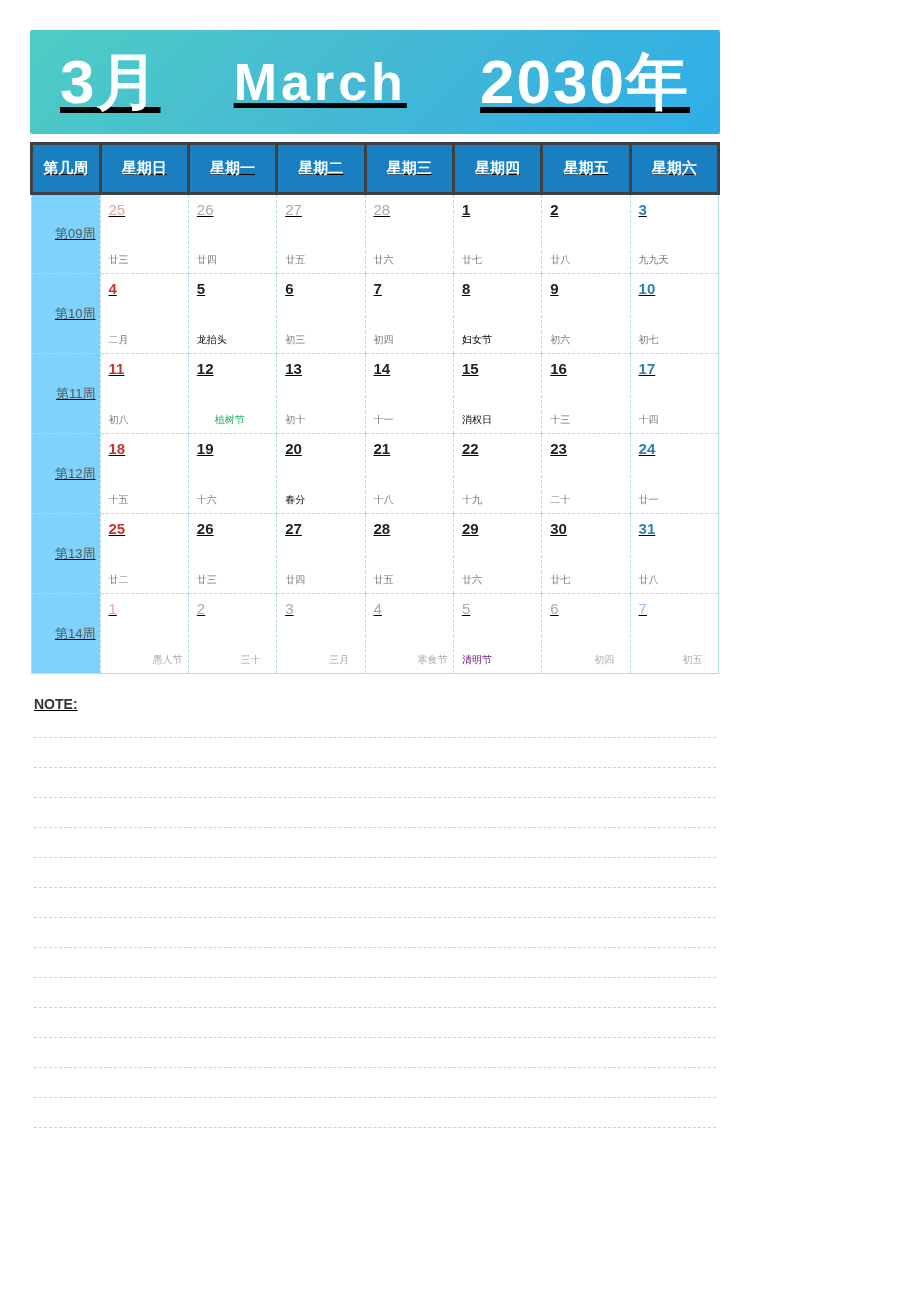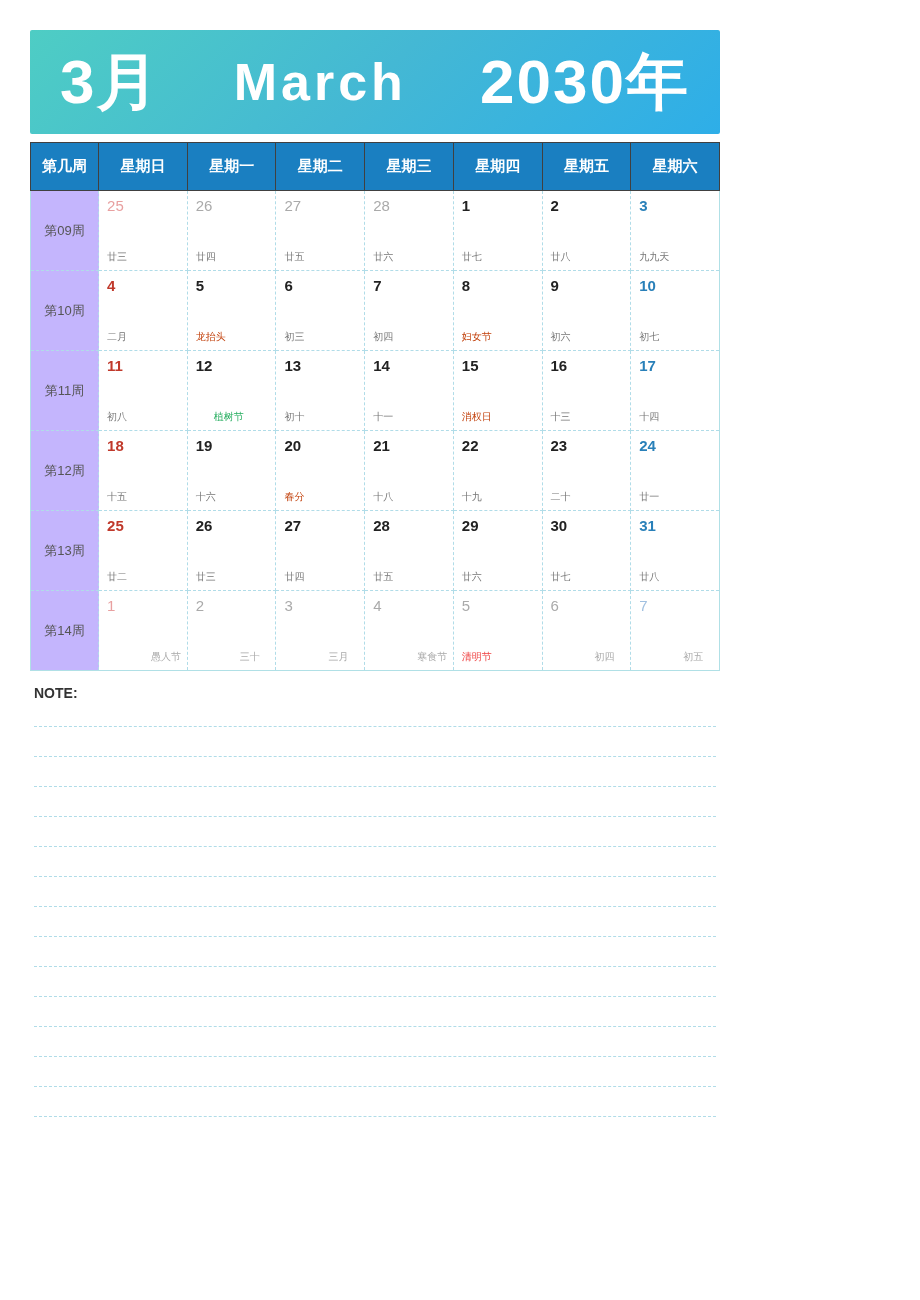--- a/index.html
+++ b/index.html
@@ -6,20 +6,21 @@
     body {
       background: #fff;
       font-family: 'Microsoft YaHei', 'SimHei', Arial, sans-serif;
       width: 920px;
       min-height: 1300px;
     }
 
     .page {
       width: 736px;
       padding: 30px 16px 20px 30px;
+      text-decoration: underline;
     }
 
     
     .calendar-header {
       background: linear-gradient(135deg, #4ecdc4 0%, #44b8d4 50%, #2eaee8 100%);
       display: flex;
       align-items: center;
       justify-content: space-between;
       padding: 10px 30px;
       margin-bottom: 8px;
@@ -52,36 +53,36 @@
     }
 
     
     .col-header {
       background: #1a7fc1;
       color: #fff;
       text-align: center;
       font-size: 15px;
       font-weight: bold;
       padding: 14px 4px;
-      border: 1px solid #404040;
+      border: 3px solid #404040;
     }
     .col-header.week-col {
       background: #1a7fc1;
     }
     .col-header.sun-col {
       background: #1a7fc1;
     }
     .col-header.sat-col {
       background: #1a7fc1;
     }
 
     
     .week-num-cell {
-      background: #c4b5fd;
-      text-align: center;
+      background: #7dd3fc;
+      text-align: right;
       vertical-align: middle;
       font-size: 13px;
       color: #555;
       border: 1px dashed #b0dce8;
       padding: 8px 4px;
       width: 90px;
     }
     .day-cell {
       border: 1px dashed #b0dce8;
       vertical-align: top;
@@ -102,26 +103,26 @@
     .day-num.other-month.sunday { color: #e8a0a0; }
     .day-num.other-month.saturday { color: #a0c0e0; }
 
     .day-lunar {
       font-size: 10px;
       color: #777;
       position: absolute;
       bottom: 6px;
       left: 8px;
     }
-    .day-lunar.red { color: #c2410c; }
+    .day-lunar.red { color: #000000; }
     .day-lunar.gray { color: #aaa; margin-left: 44px; }
 
     
     .note-section {
-      margin-top: 14px;
+      margin-top: 22px;
       padding: 0 4px;
     }
     .note-label {
       font-size: 14px;
       font-weight: bold;
       color: #333;
       margin-bottom: 8px;
     }
     .note-line {
       border: none;
@@ -324,21 +325,21 @@
           <td class="day-cell">
             <span class="day-num other-month">3</span>
             <span class="day-lunar gray">三月</span>
           </td>
           <td class="day-cell">
             <span class="day-num other-month">4</span>
             <span class="day-lunar gray">寒食节</span>
           </td>
           <td class="day-cell">
             <span class="day-num other-month">5</span>
-            <span class="day-lunar red" style="color: #ef4444; text-align: right;">清明节</span>
+            <span class="day-lunar red" style="color: #701a75; text-align: right;">清明节</span>
           </td>
           <td class="day-cell">
             <span class="day-num other-month">6</span>
             <span class="day-lunar gray">初四</span>
           </td>
           <td class="day-cell">
             <span class="day-num other-month saturday">7</span>
             <span class="day-lunar gray">初五</span>
           </td>
         </tr>

